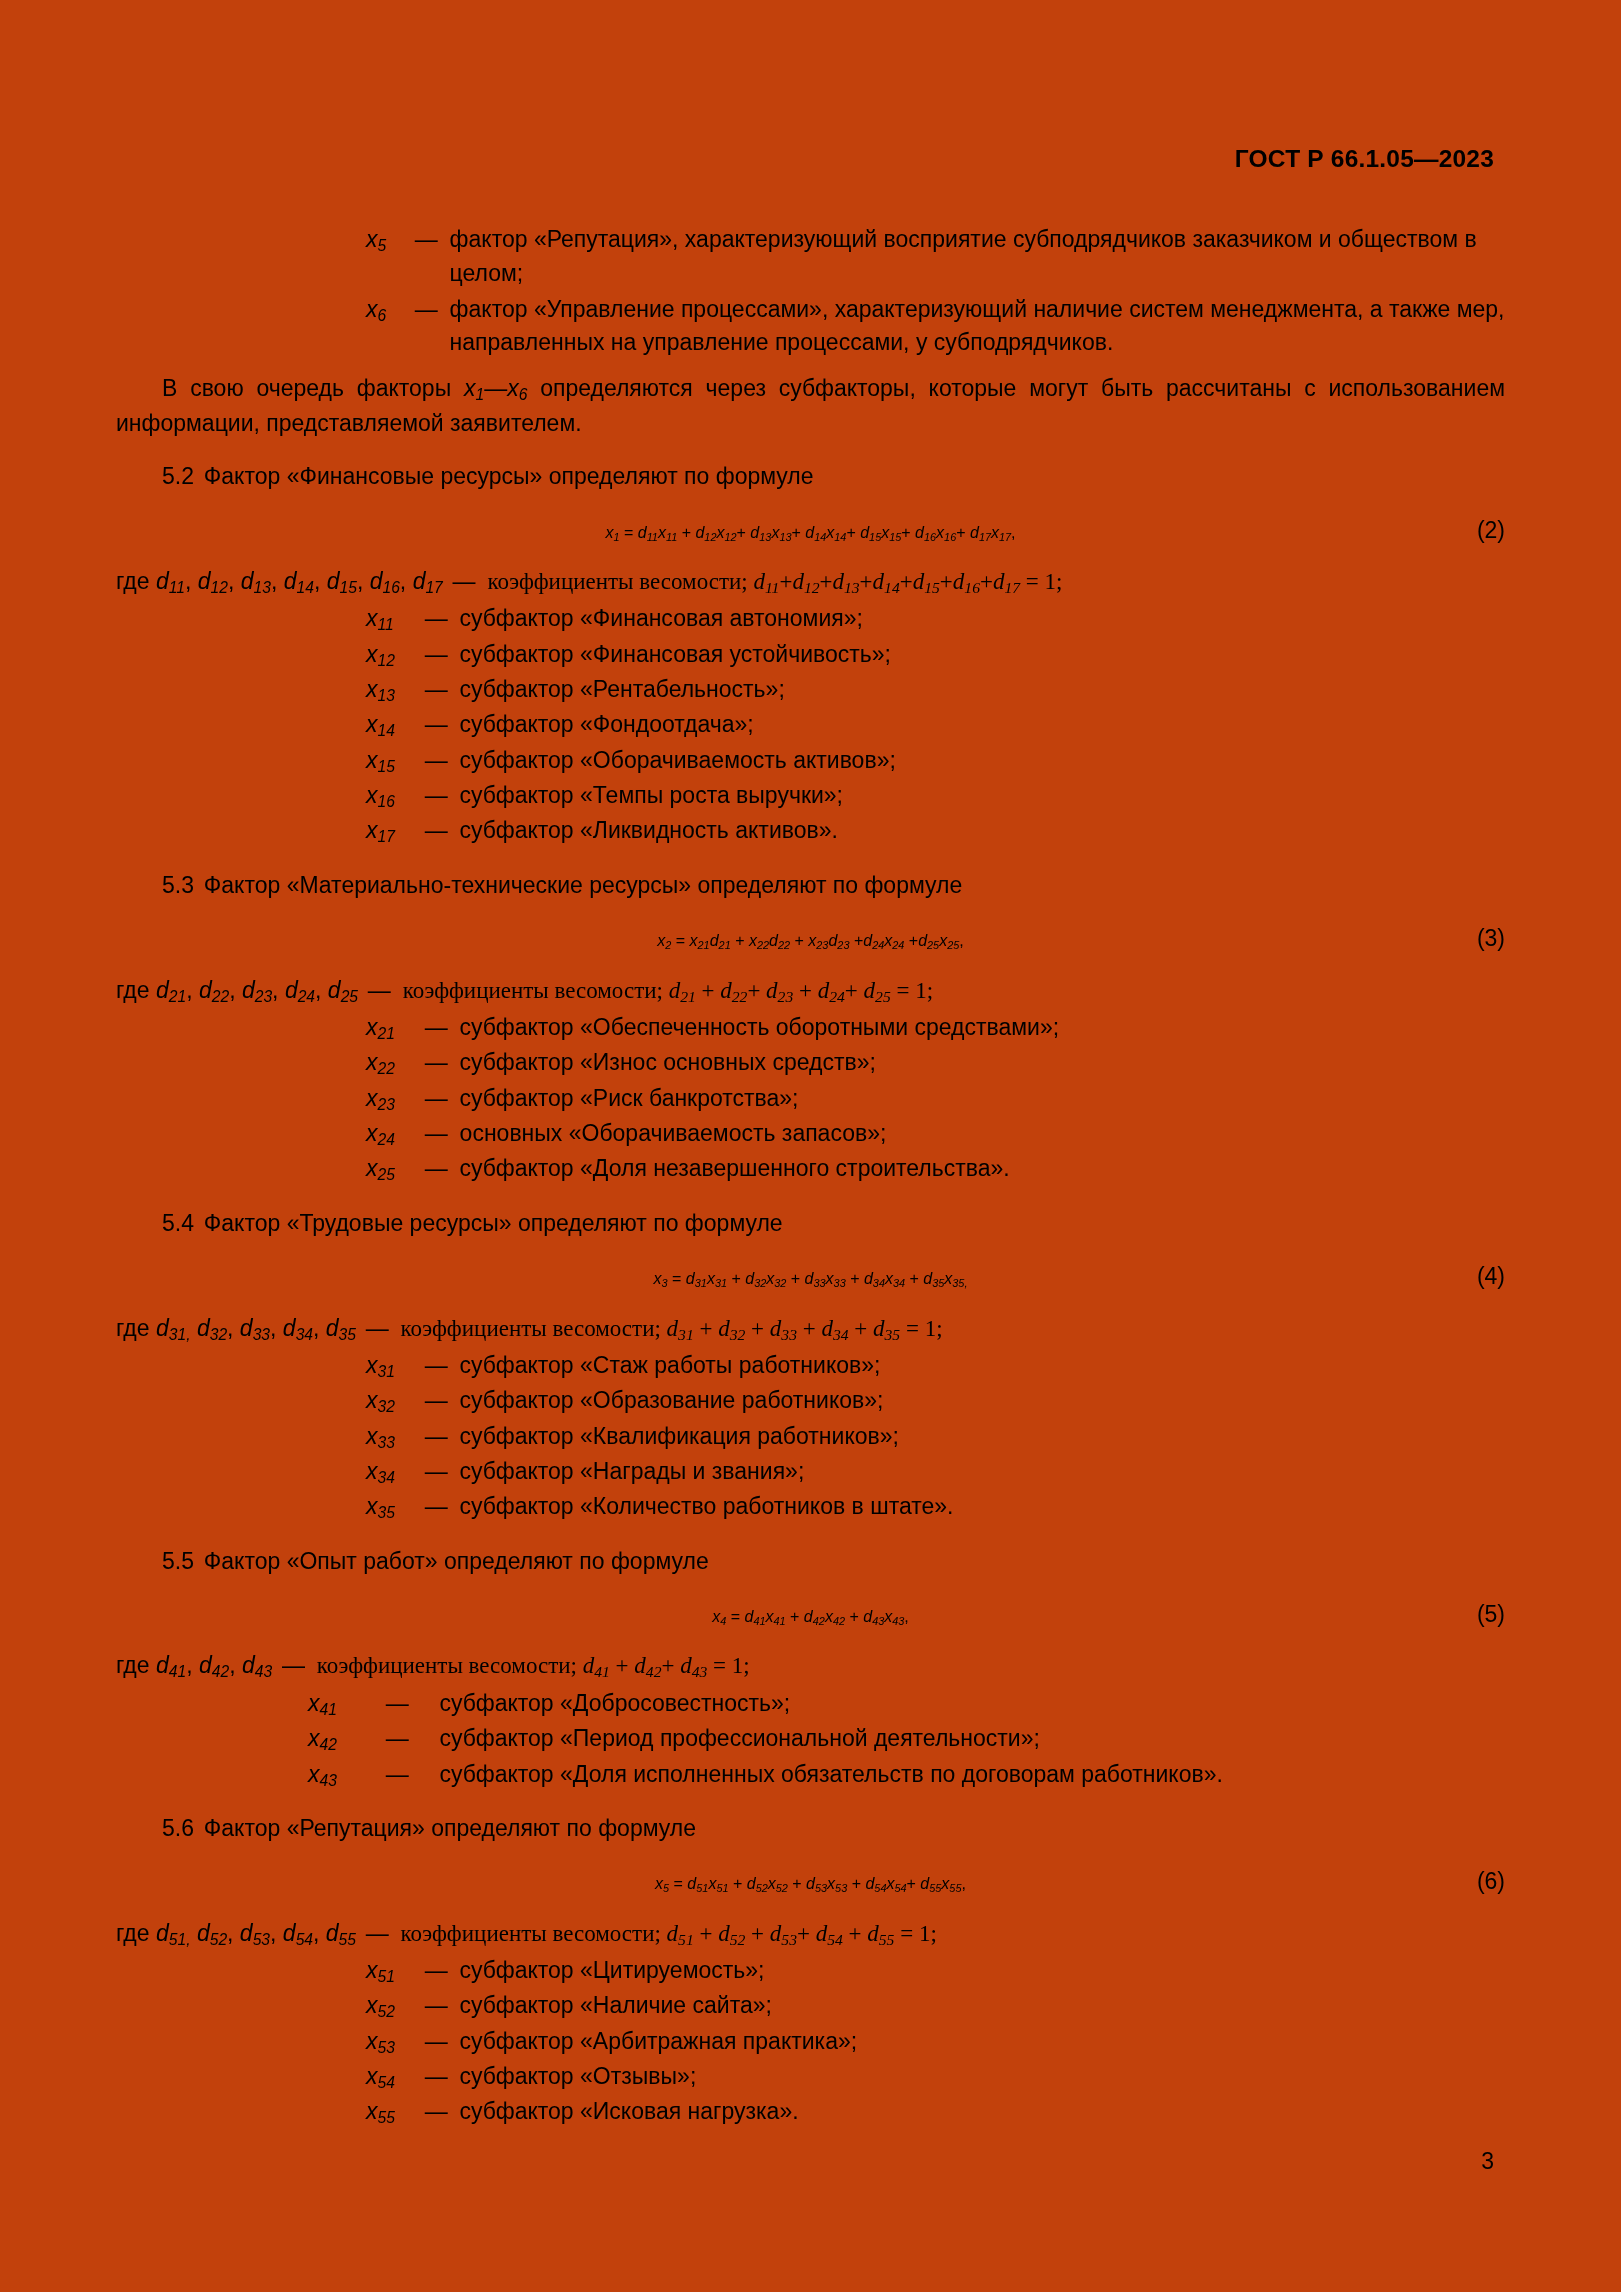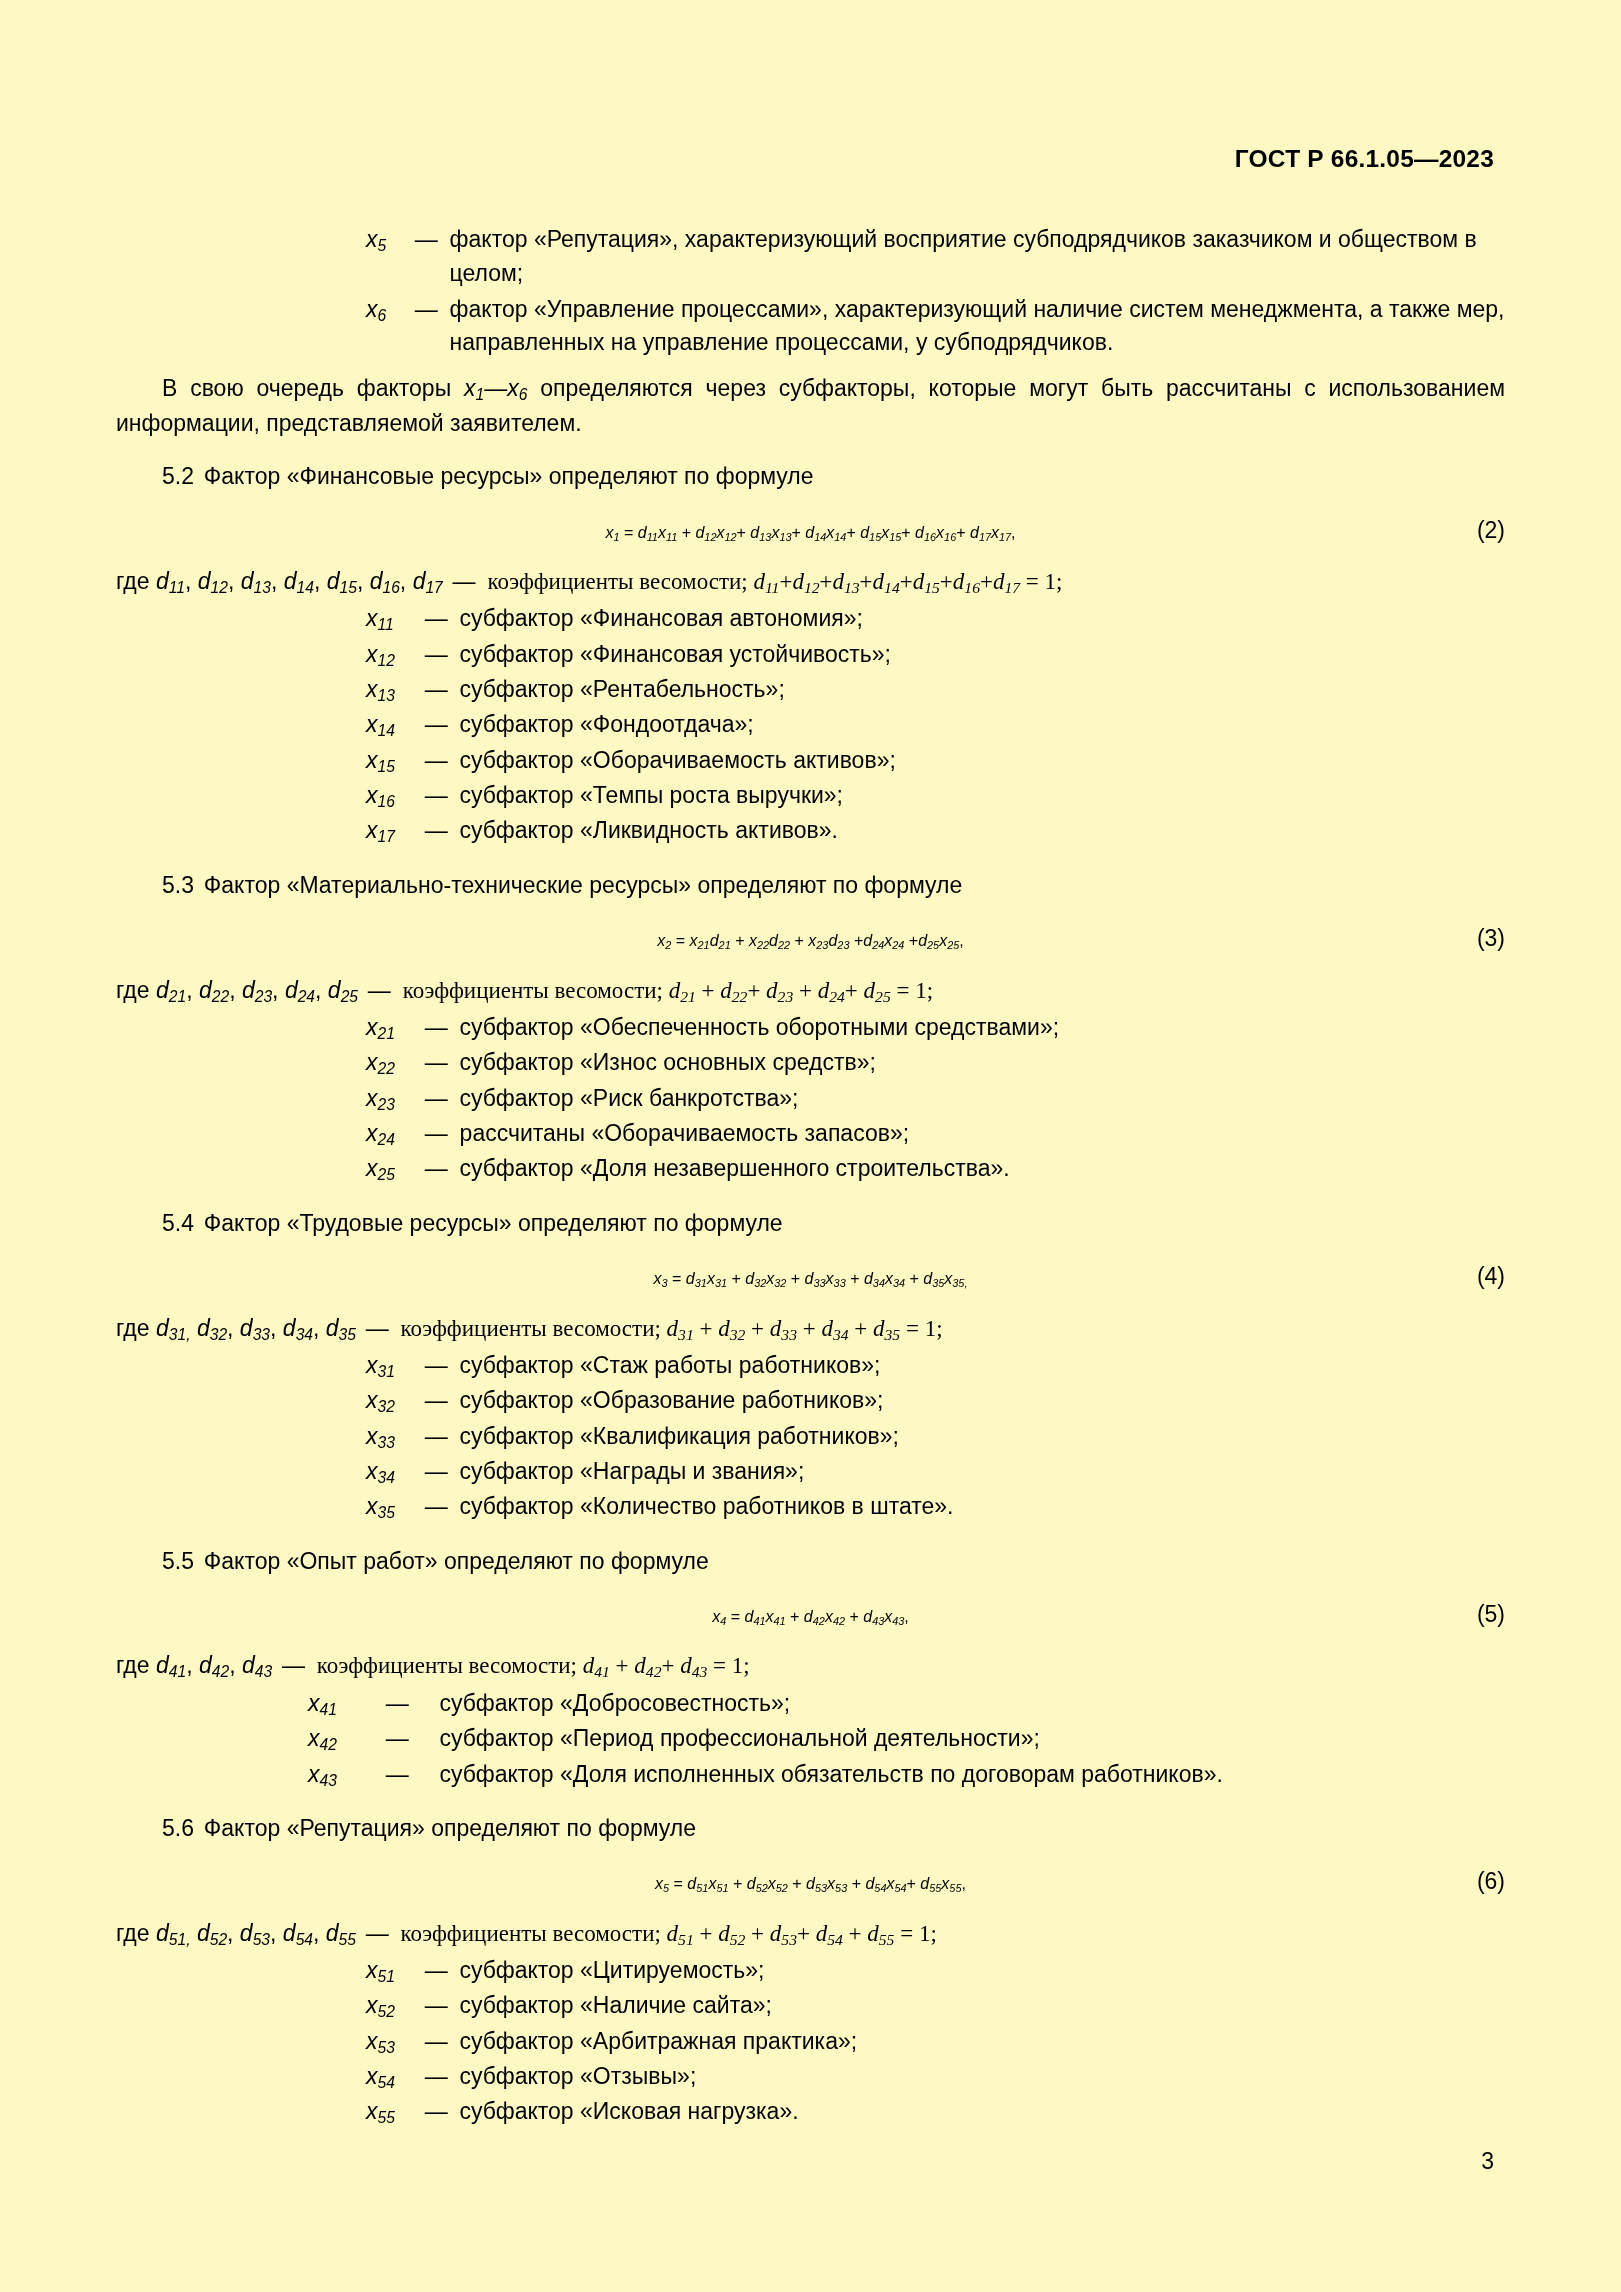--- a/index.html
+++ b/index.html
@@ -9,21 +9,21 @@
   }
   body {
     font-family: "Liberation Sans", sans-serif;
     color: #000000;
   }
   .page {
     position: relative;
     width: 1621px;
     height: 2293px;
     margin: 0 auto;
-    background: #fef9c3;
+    background: #c2410c;
     box-sizing: border-box;
     padding: 0;
     overflow: hidden;
   }
   .header {
     position: absolute;
     top: 145px;
     right: 127px;
     font-size: 24.5px;
     font-weight: bold;
@@ -229,21 +229,21 @@
         <span class="txt">субфактор «Износ основных средств»;</span>
       </div>
       <div class="subrow">
         <span class="sym">x<sub>23</sub></span>
         <span class="dash">—</span>
         <span class="txt">субфактор «Риск банкротства»;</span>
       </div>
       <div class="subrow">
         <span class="sym">x<sub>24</sub></span>
         <span class="dash">—</span>
-        <span class="txt">рассчитаны «Оборачиваемость запасов»;</span>
+        <span class="txt">основных «Оборачиваемость запасов»;</span>
       </div>
       <div class="subrow">
         <span class="sym">x<sub>25</sub></span>
         <span class="dash">—</span>
         <span class="txt">субфактор «Доля незавершенного строительства».</span>
       </div>
     </div>
 
     <div class="clause">
       <span class="num">5.4</span><span>Фактор «Трудовые ресурсы» определяют по формуле</span>

